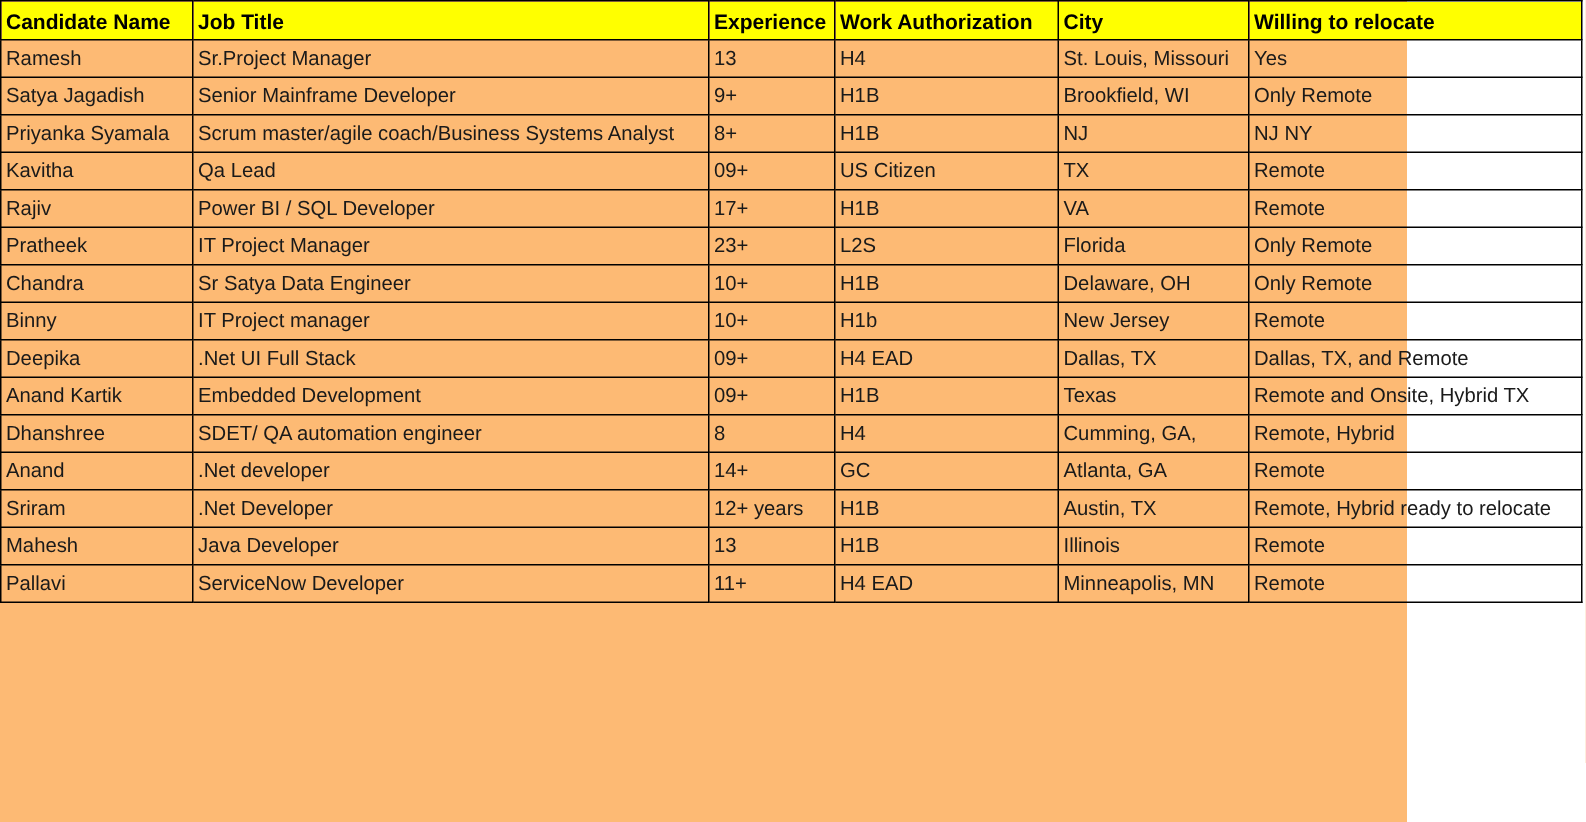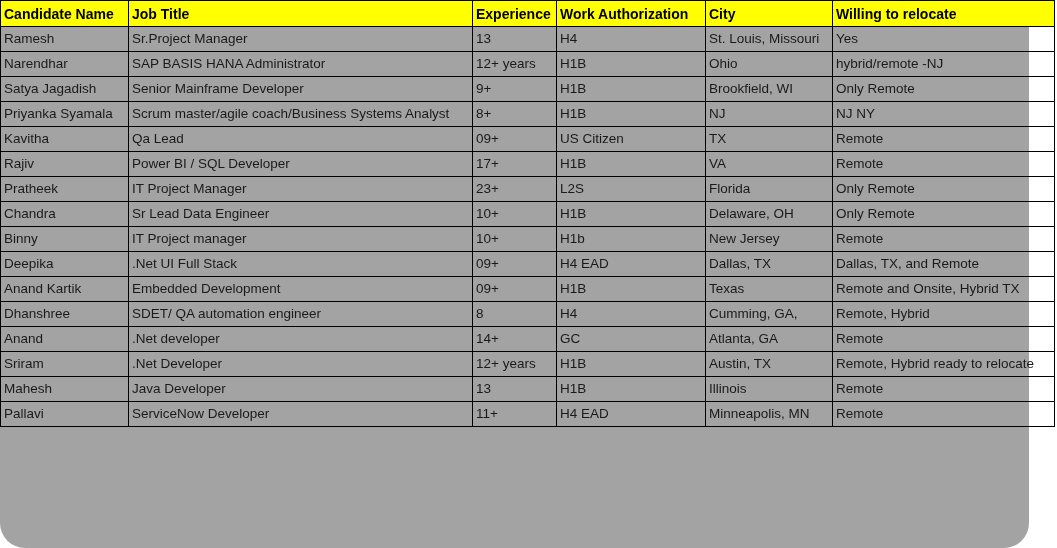--- a/index.html
+++ b/index.html
@@ -11,24 +11,23 @@
     width: 1057px;
     height: 548px;
     overflow: hidden;
     font-family: "Liberation Sans", sans-serif;
     -webkit-font-smoothing: antialiased;
   }
   #sheet {
     position: absolute;
     left: 0;
     top: 0;
-    width: 1029px;
+    width: 938px;
     height: 548px;
-    background: #a3a3a3;
-    border-radius: 25px;
+    background: #fdba74;
   }
   table.grid {
     border-collapse: collapse;
     table-layout: fixed;
     width: 1054px;
     margin: 0;
     border: 0;
   }
   table.grid td, table.grid th {
     border: 1px solid #000000;
@@ -92,28 +91,20 @@
     <tbody id="tbody">
         <tr>
           <td>Ramesh</td>
           <td>Sr.Project Manager</td>
           <td>13</td>
           <td>H4</td>
           <td>St. Louis, Missouri</td>
           <td>Yes</td>
         </tr>
         <tr>
-          <td>Narendhar</td>
-          <td>SAP BASIS HANA Administrator</td>
-          <td>12+ years</td>
-          <td>H1B</td>
-          <td>Ohio</td>
-          <td>hybrid/remote -NJ</td>
-        </tr>
-        <tr>
           <td>Satya Jagadish</td>
           <td>Senior Mainframe Developer</td>
           <td>9+</td>
           <td>H1B</td>
           <td>Brookfield, WI</td>
           <td>Only Remote</td>
         </tr>
         <tr>
           <td>Priyanka Syamala</td>
           <td>Scrum master/agile coach/Business Systems Analyst</td>
@@ -141,21 +132,21 @@
         <tr>
           <td class="serif">Pratheek</td>
           <td>IT Project Manager</td>
           <td>23+</td>
           <td>L2S</td>
           <td class="serif">Florida</td>
           <td>Only Remote</td>
         </tr>
         <tr>
           <td>Chandra</td>
-          <td>Sr Lead Data Engineer</td>
+          <td>Sr Satya Data Engineer</td>
           <td>10+</td>
           <td>H1B</td>
           <td>Delaware, OH</td>
           <td>Only Remote</td>
         </tr>
         <tr>
           <td>Binny</td>
           <td>IT Project manager</td>
           <td>10+</td>
           <td>H1b</td>

